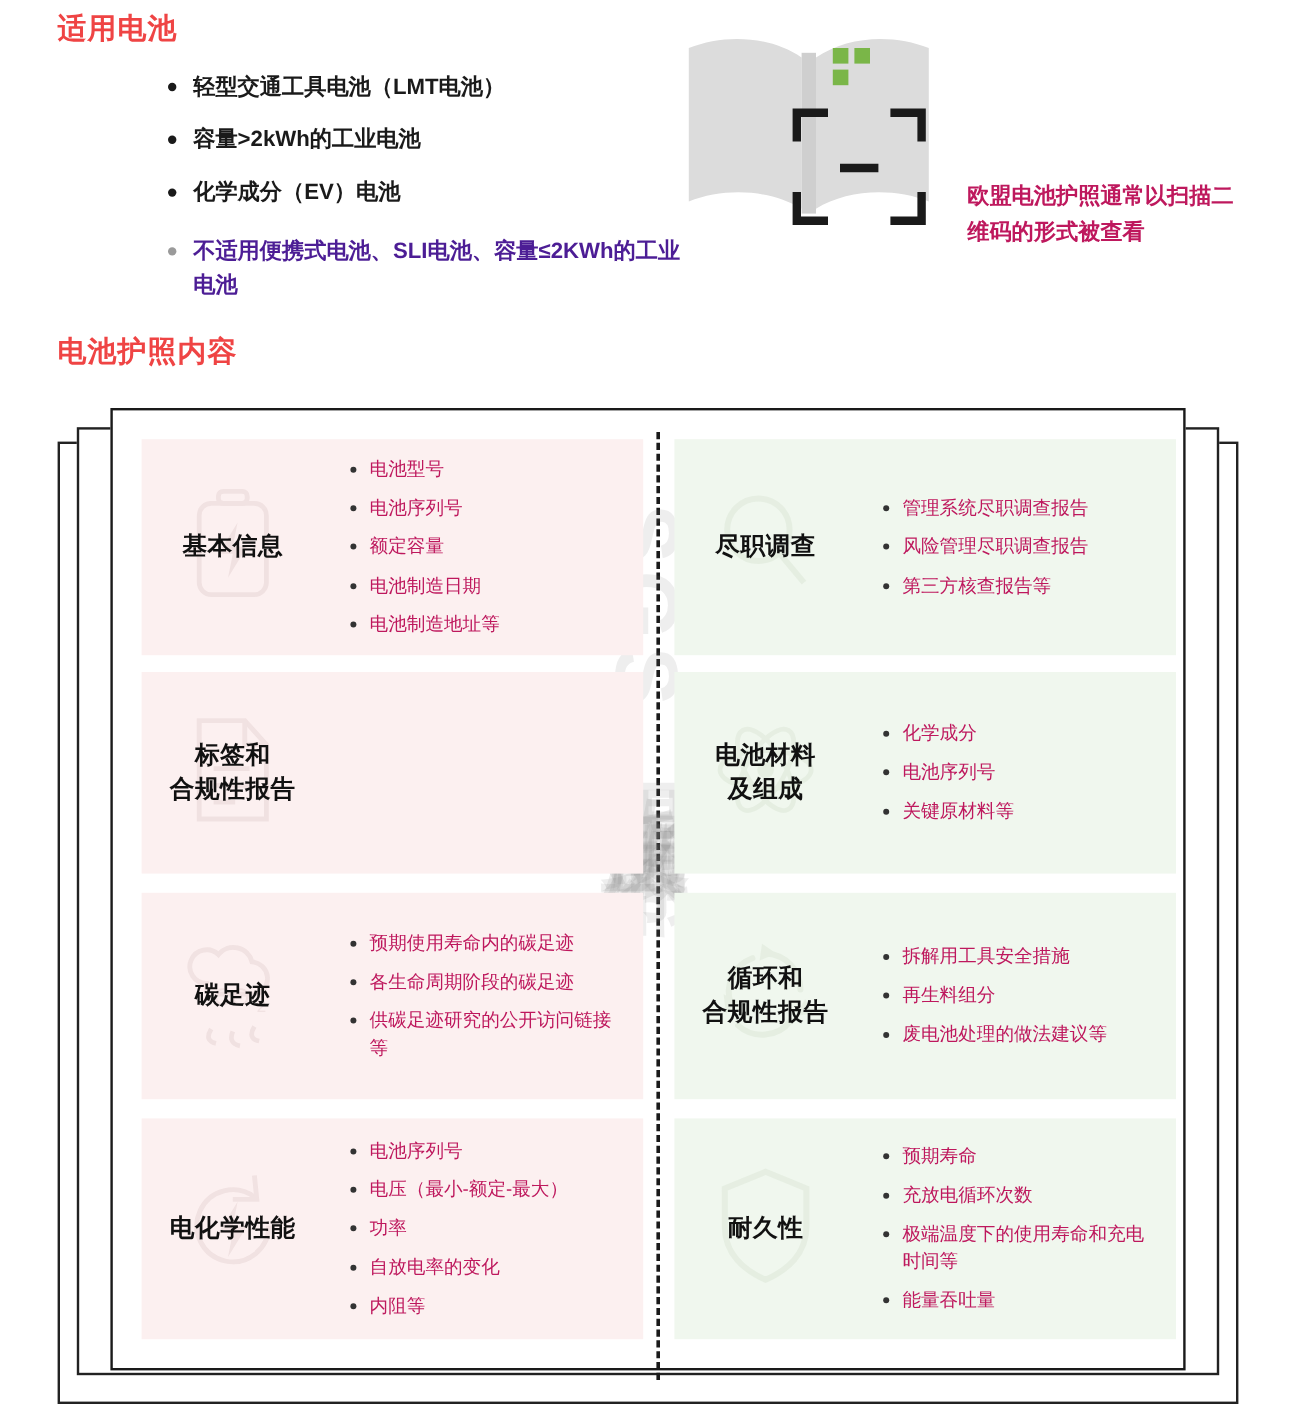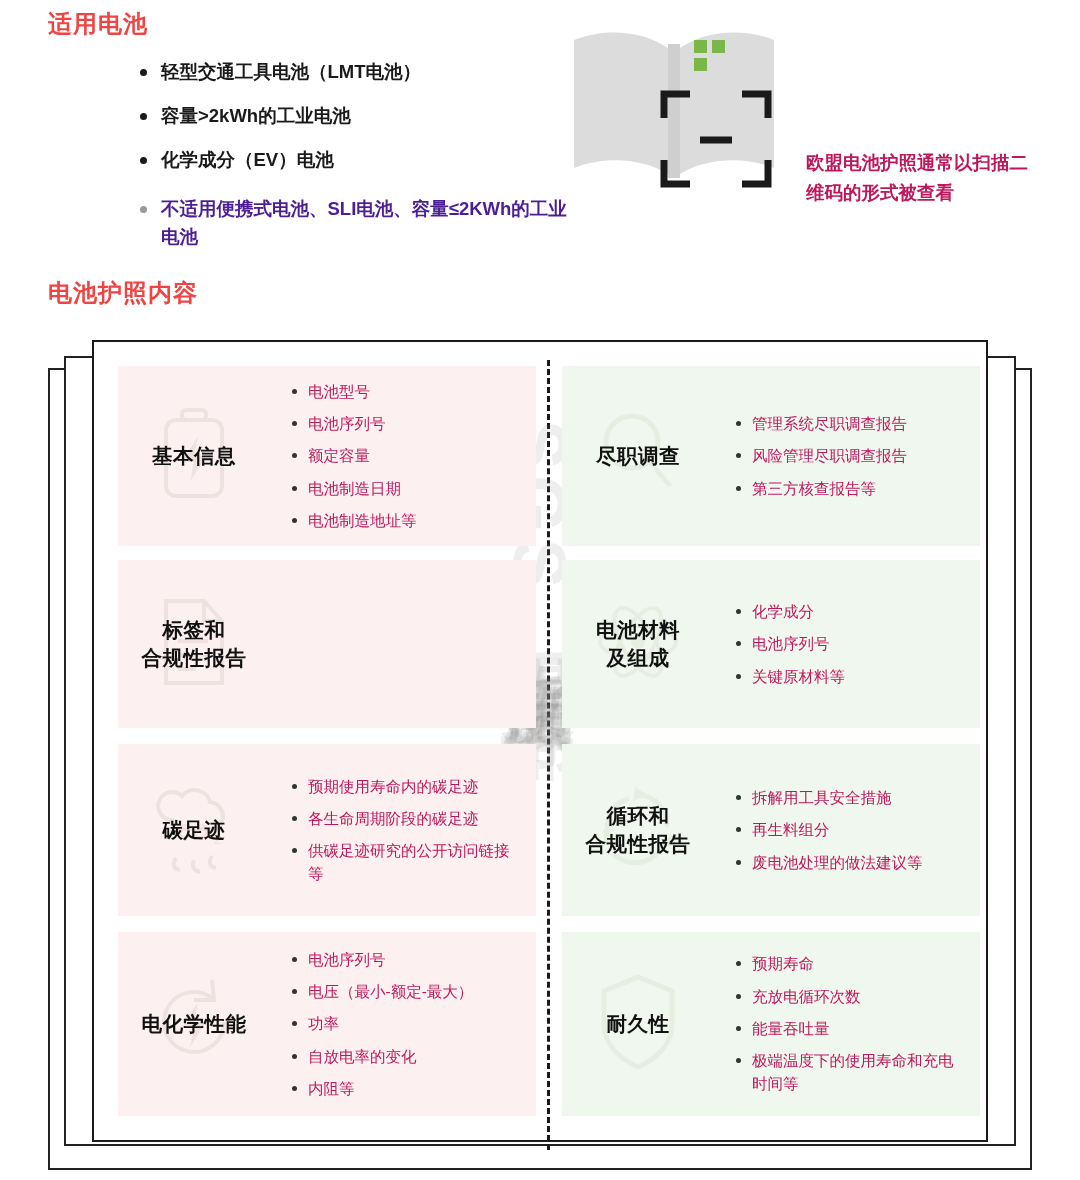--- a/index.html
+++ b/index.html
@@ -389,22 +389,22 @@
       <div class="it">
           <span class="dot"></span>
           <span>预期寿命</span>
         </div>
       <div class="it">
           <span class="dot"></span>
           <span>充放电循环次数</span>
         </div>
       <div class="it">
           <span class="dot"></span>
+          <span>极端温度下的使用寿命和充电时间等</span>
+        </div>
+      <div class="it">
+          <span class="dot"></span>
           <span>能量吞吐量</span>
         </div>
-      <div class="it">
-          <span class="dot"></span>
-          <span>极端温度下的使用寿命和充电时间等</span>
-        </div>
     </div>
   </div>
 
 </div>
 
 </body></html>

